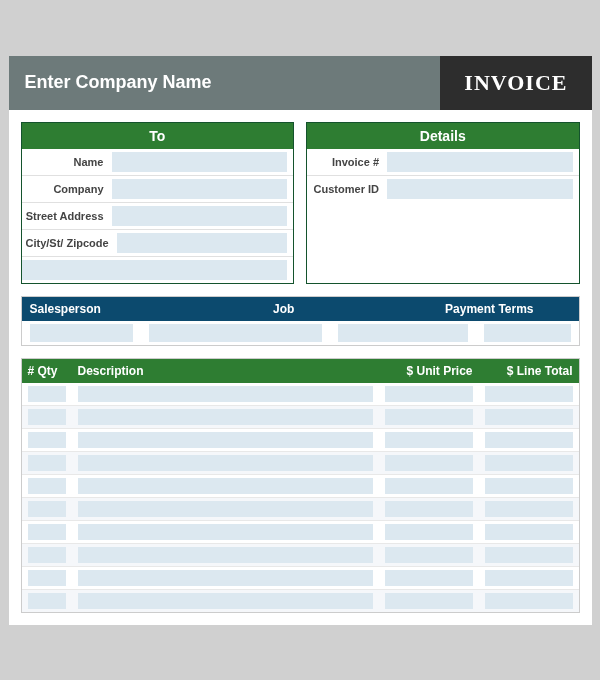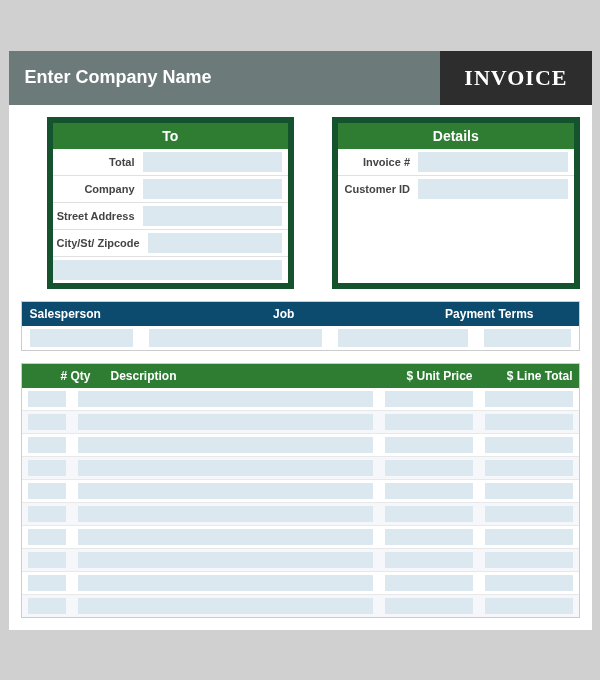--- a/index.html
+++ b/index.html
@@ -51,22 +51,21 @@
     }
 
     
     .two-col {
       display: flex;
       margin: 12px 12px 0 12px;
       gap: 12px;
     }
     .section-box {
       flex: 1;
-      border: 6px solid #14532d;
-      margin-left: 26px;
+      border: 1px solid #14532d;
     }
     .section-header {
       background: #2e7d32;
       color: #fff;
       text-align: center;
       font-weight: bold;
       font-size: 14px;
       padding: 5px 0;
     }
     .field-row {
@@ -143,21 +142,20 @@
     .items-section {
       margin: 12px 12px 12px 12px;
       border: 1px solid #ccc;
     }
     .items-header {
       background: #2e7d32;
       color: #fff;
       display: flex;
       font-size: 12px;
       font-weight: bold;
-      padding-left: 33px;
     }
     .ih-qty { width: 50px; padding: 5px 6px; }
     .ih-desc { flex: 1; padding: 5px 6px; }
     .ih-unit { width: 100px; padding: 5px 6px; text-align: right; }
     .ih-total { width: 100px; padding: 5px 6px; text-align: right; }
 
     .item-row {
       display: flex;
       border-bottom: 1px solid #e8e8e8;
       align-items: center;
@@ -187,21 +185,21 @@
       <span class="invoice-title">INVOICE</span>
     </div>
   </div>
 
   <div class="two-col">
 
     <div class="section-box">
       <div class="section-header">To</div>
 
       <div class="field-row">
-        <span class="field-label">Total</span>
+        <span class="field-label">Name</span>
         <div class="field-value"></div>
       </div>
       <div class="field-row">
         <span class="field-label">Company</span>
         <div class="field-value"></div>
       </div>
       <div class="field-row">
         <span class="field-label">Street Address</span>
         <div class="field-value"></div>
       </div>

